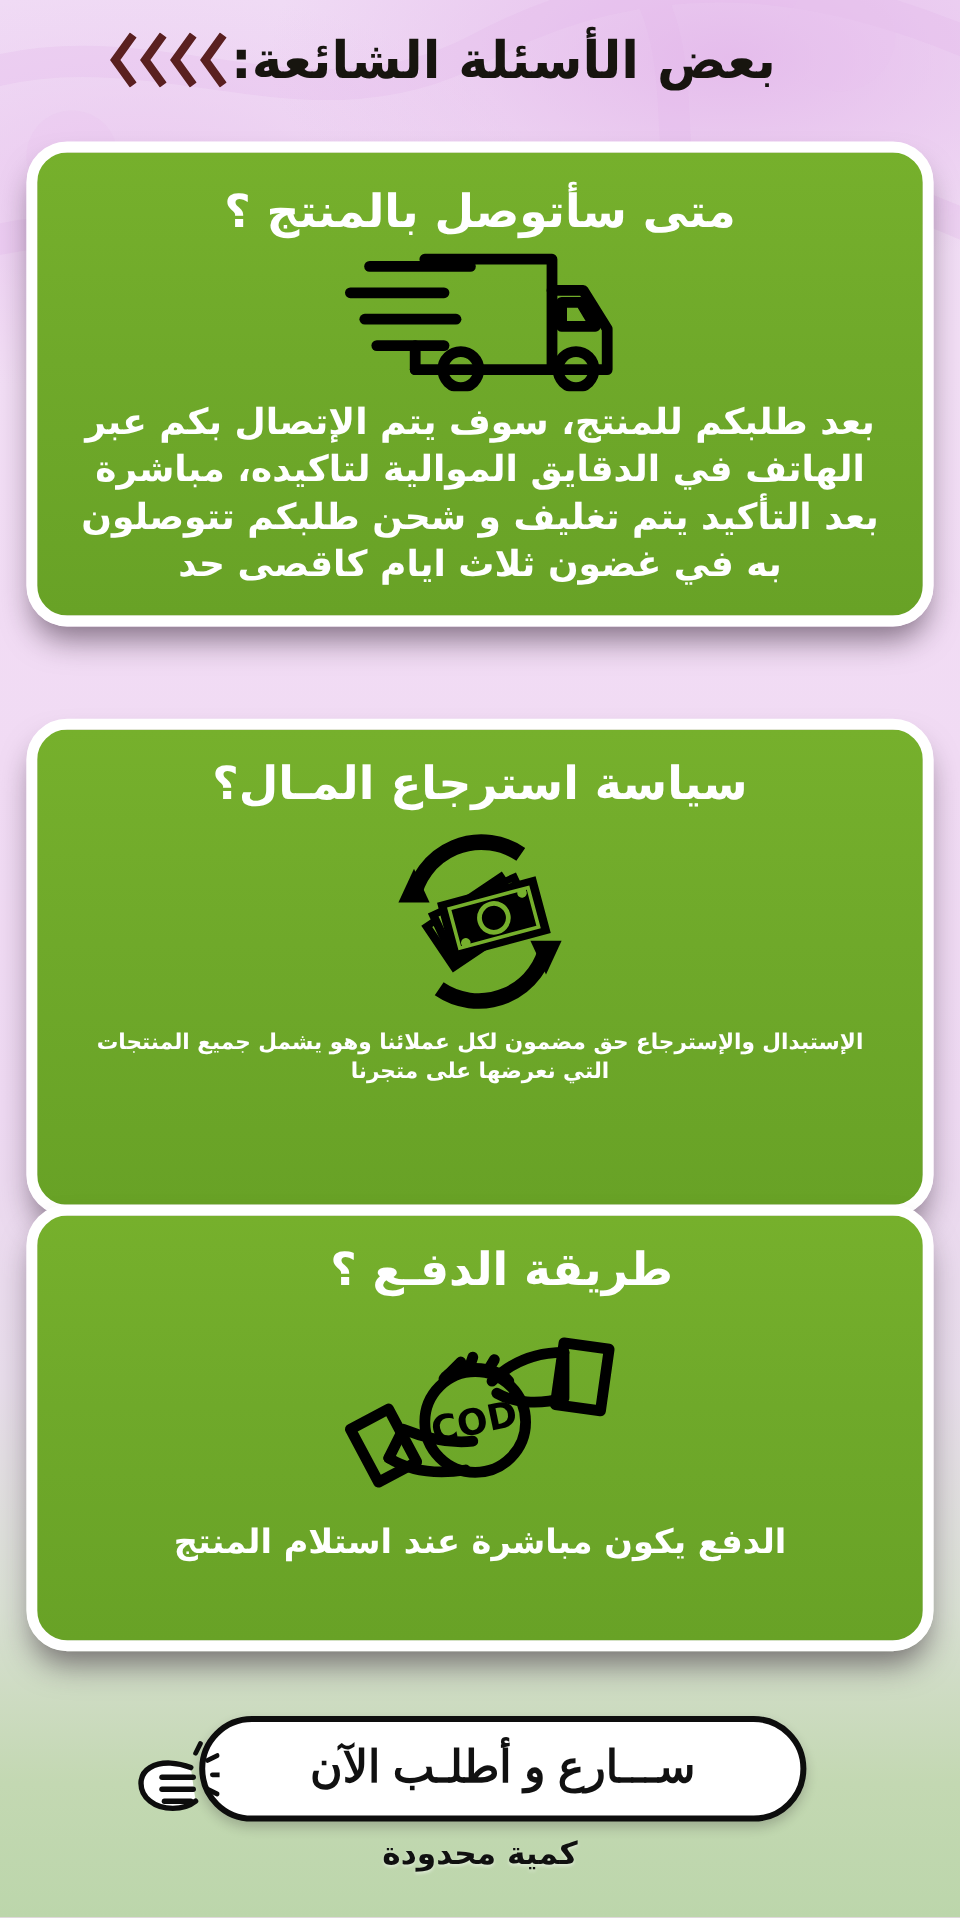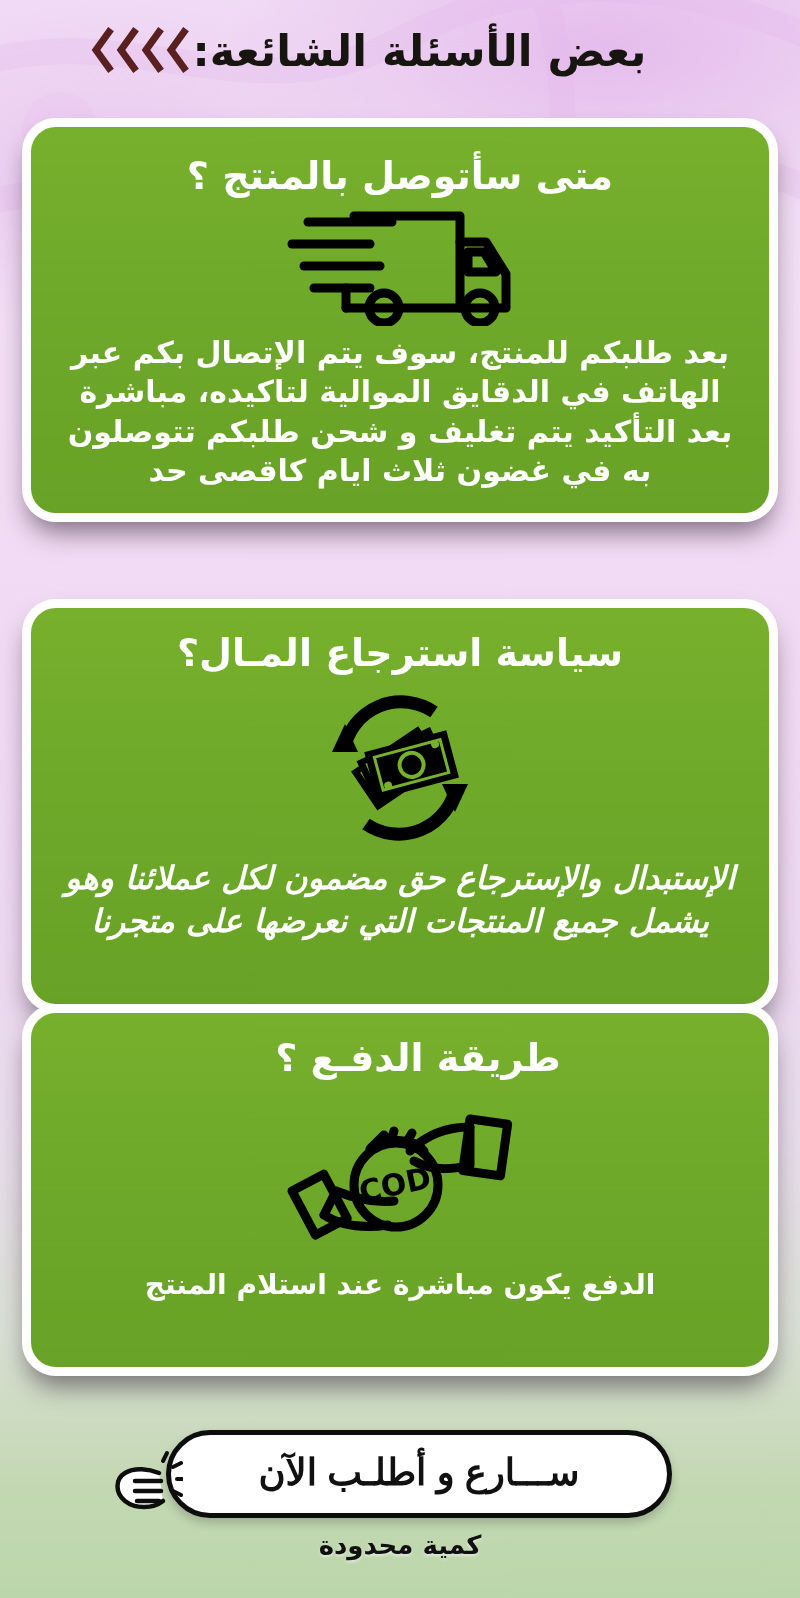--- a/index.html
+++ b/index.html
@@ -114,21 +114,21 @@
 
   .card-body {
     margin: 0;
     padding: 0 30px;
     color: #ffffff;
     font-weight: 700;
     font-size: 25px;
     line-height: 1.32;
   }
   #card-1 .card-body { padding-top: 6px; font-size: 30px; }
-  #card-2 .card-body { padding-top: 6px; font-size: 32px; line-height: 1.36; font-style: italic; }
+  #card-2 .card-body { padding-top: 6px; font-size: 18px; line-height: 1.36; }
   #card-3 .card-body { padding-top: 18px; font-size: 28px; }
 
   
   #cta-row {
     position: absolute;
     left: 0;
     top: 1426px;
     width: 800px;
     height: 96px;
     display: flex;

